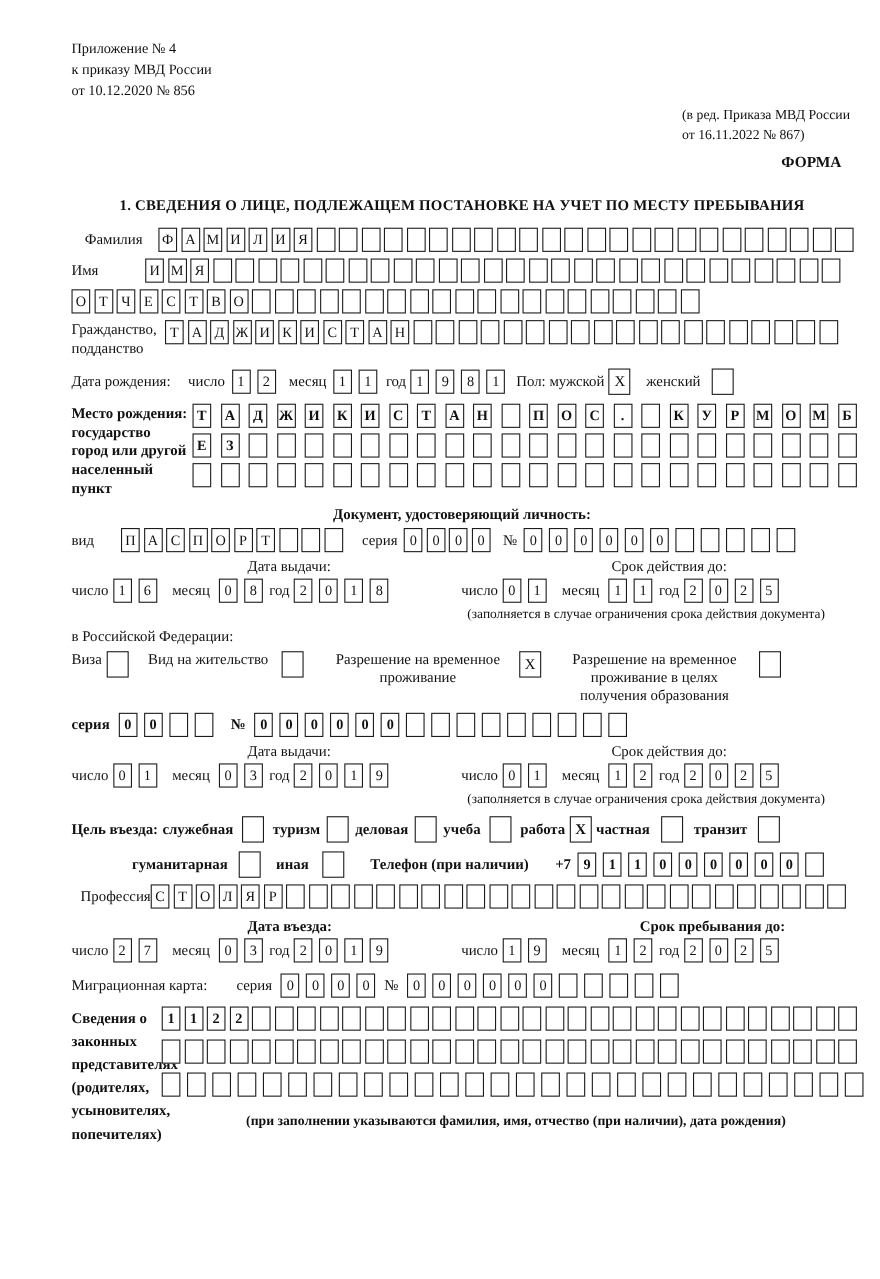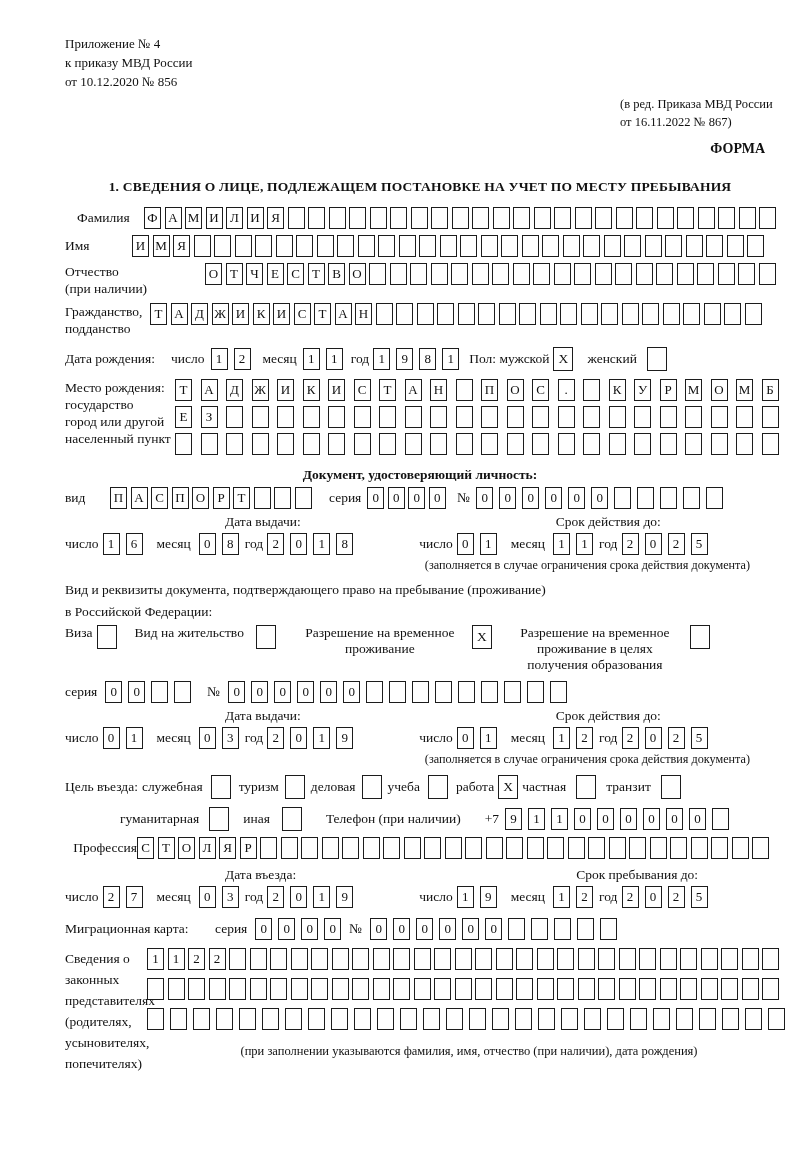--- a/index.html
+++ b/index.html
@@ -30,21 +30,21 @@
   .w170{width:172px;} .w178{width:178px;}
   .doc-heading{text-align:center;font-weight:bold;font-size:13.5px;margin-top:8px;}
   .intro{font-size:13.5px;line-height:18px;}
   .date-headers{display:flex;font-size:13.5px;margin-top:5px;}
   .date-row{display:flex;align-items:center;margin-top:3px;font-size:13.5px;}
   .note-right{text-align:right;font-size:12.2px;margin-top:3px;padding-right:25px;}
   .note-center{font-size:12.5px;margin-top:10px;text-align:center;}
   .ml2{margin-left:2px;}.ml4{margin-left:4px;}.ml6{margin-left:6px;}.ml8{margin-left:8px;}
   .ml10{margin-left:10px;}.ml12{margin-left:12px;}.ml14{margin-left:14px;}.ml18{margin-left:18px;}
   .ml24{margin-left:24px;}.ml55{margin-left:55px;}
-  .mt4{margin-top:4px;}.mt6{margin-top:6px;}.mt8{margin-top:8px;}.mt10{margin-top:10px;}.mt12{margin-top:12px;}
+  .mt4{margin-top:4px;}.mt6{margin-top:6px;}.mt8{margin-top:8px;font-weight:bold;}.mt10{margin-top:10px;}.mt12{margin-top:12px;}
   .labelcol{flex:none;}
   .cellrow{margin-bottom:5px;}
 </style>
 </head>
 <body>
 
 <div class="page">
 
   <div class="appendix">
     <div>Приложение № 4</div>
@@ -128,24 +128,20 @@
         <span class="cell"></span>
         <span class="cell"></span>
         <span class="cell"></span>
         <span class="cell"></span>
         <span class="cell"></span>
         <span class="cell"></span>
       </span>
   </div>
 
   <div class="frow top mt6">
-    <span class="lbl2 labelcol" style="width:140px;">
-      <span>Отчество</span><br>
-      <span>(при наличии)</span>
-    </span>
     <span class="cells">
         <span class="cell">О</span>
         <span class="cell">Т</span>
         <span class="cell">Ч</span>
         <span class="cell">Е</span>
         <span class="cell">С</span>
         <span class="cell">Т</span>
         <span class="cell">В</span>
         <span class="cell">О</span>
         <span class="cell"></span>
@@ -398,21 +394,20 @@
     <span class="lbl">год</span>
     <span class="cells g6 ml4">
         <span class="cell">2</span>
         <span class="cell">0</span>
         <span class="cell">2</span>
         <span class="cell">5</span>
       </span>
   </div>
   <div class="note-right">(заполняется в случае ограничения срока действия документа)</div>
 
-  <div class="intro mt8">Вид и реквизиты документа, подтверждающего право на пребывание (проживание)</div>
   <div class="intro mt4">в Российской Федерации:</div>
 
   <div class="frow top mt4">
     <span class="lbl">Виза</span>
     <span class="cbx ml4"></span>
     <span class="lbl ml18">Вид на жительство</span>
     <span class="cbx ml12"></span>
     <span class="opt-label w170 ml18">Разрешение на временное проживание</span>
     <span class="cbx ml6">X</span>
     <span class="opt-label w178 ml14">Разрешение на временное проживание в целях получения образования</span>

